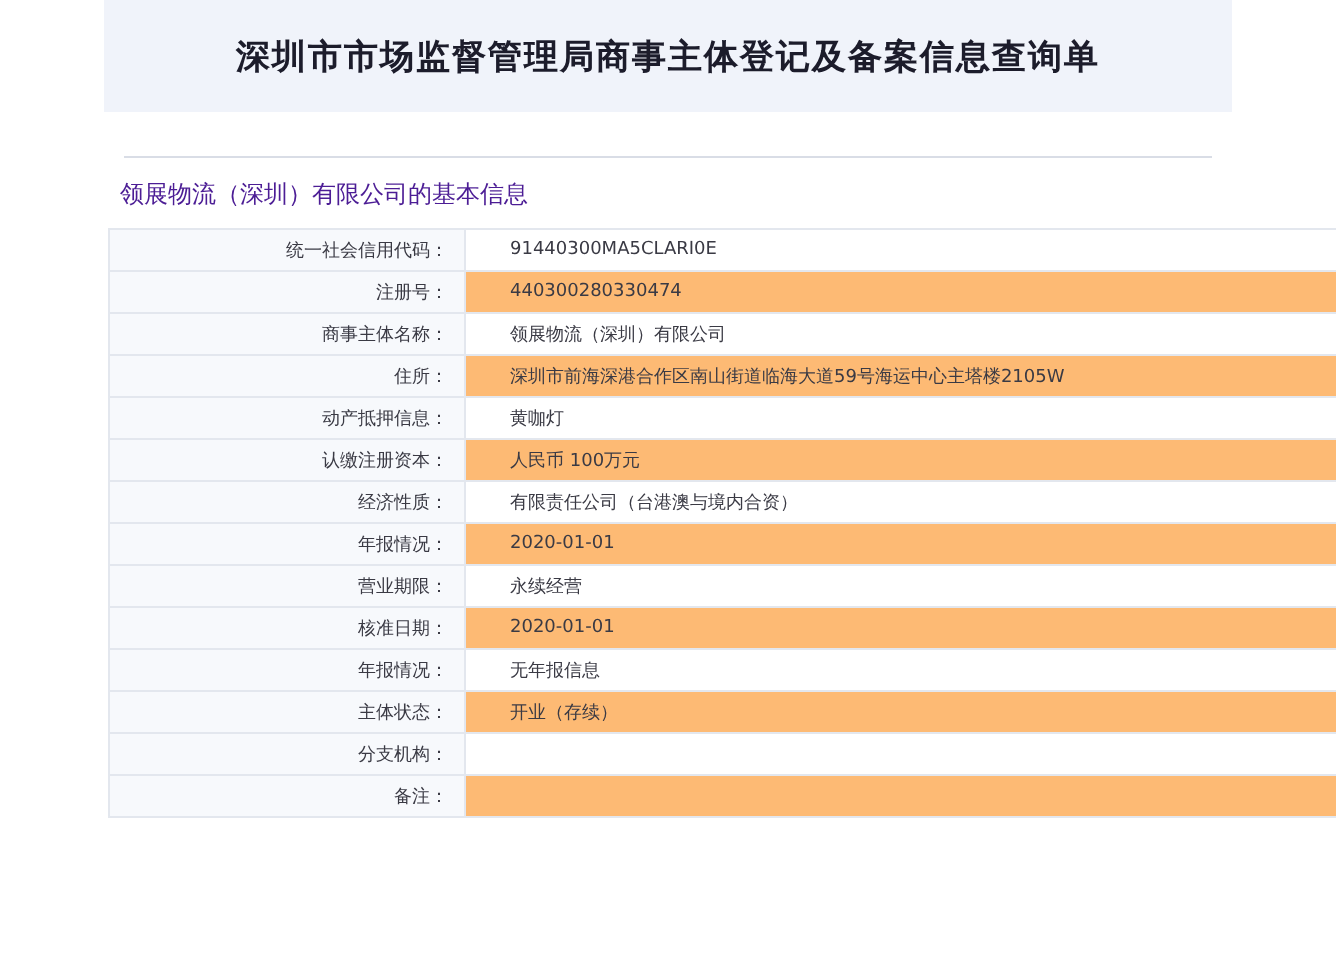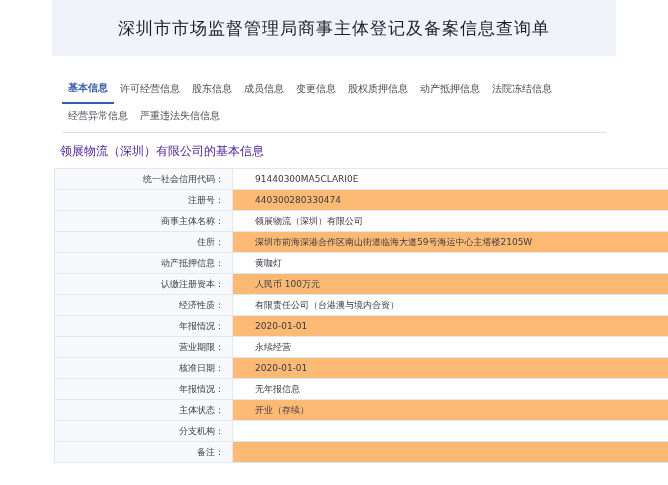--- a/index.html
+++ b/index.html
@@ -35,21 +35,21 @@
     height: 56px;
     background: #f0f3fa;
     display: flex;
     align-items: center;
     justify-content: center;
     box-sizing: border-box;
   }
   .title-text {
     font-family: "DejaVu Sans", "Liberation Sans", sans-serif;
     font-size: 17px;
-    font-weight: normal;
+    font-weight: bold;
     color: #1c1c2b;
     letter-spacing: 1px;
     text-align: center;
   }
   .tabs-wrap {
     padding: 20px 10px 0 10px;
     box-sizing: border-box;
   }
   .tabs {
     display: flex;
@@ -122,32 +122,20 @@
 <body>
 
 <div class="page">
   <div class="sheet">
 
     <div class="title-bar">
       <div class="title-text">深圳市市场监督管理局商事主体登记及备案信息查询单</div>
     </div>
 
     <div class="tabs-wrap">
-      <div class="tabs">
-        <div class="tab active">基本信息</div>
-        <div class="tab">许可经营信息</div>
-        <div class="tab">股东信息</div>
-        <div class="tab">成员信息</div>
-        <div class="tab">变更信息</div>
-        <div class="tab">股权质押信息</div>
-        <div class="tab">动产抵押信息</div>
-        <div class="tab">法院冻结信息</div>
-        <div class="tab">经营异常信息</div>
-        <div class="tab">严重违法失信信息</div>
-      </div>
       <div class="tabs-divider"></div>
     </div>
 
     <div class="section-title">领展物流（深圳）有限公司的基本信息</div>
 
     <table class="info-table">
       <tbody>
         <tr>
           <td class="label">统一社会信用代码：</td>
           <td class="value">91440300MA5CLARI0E</td>

